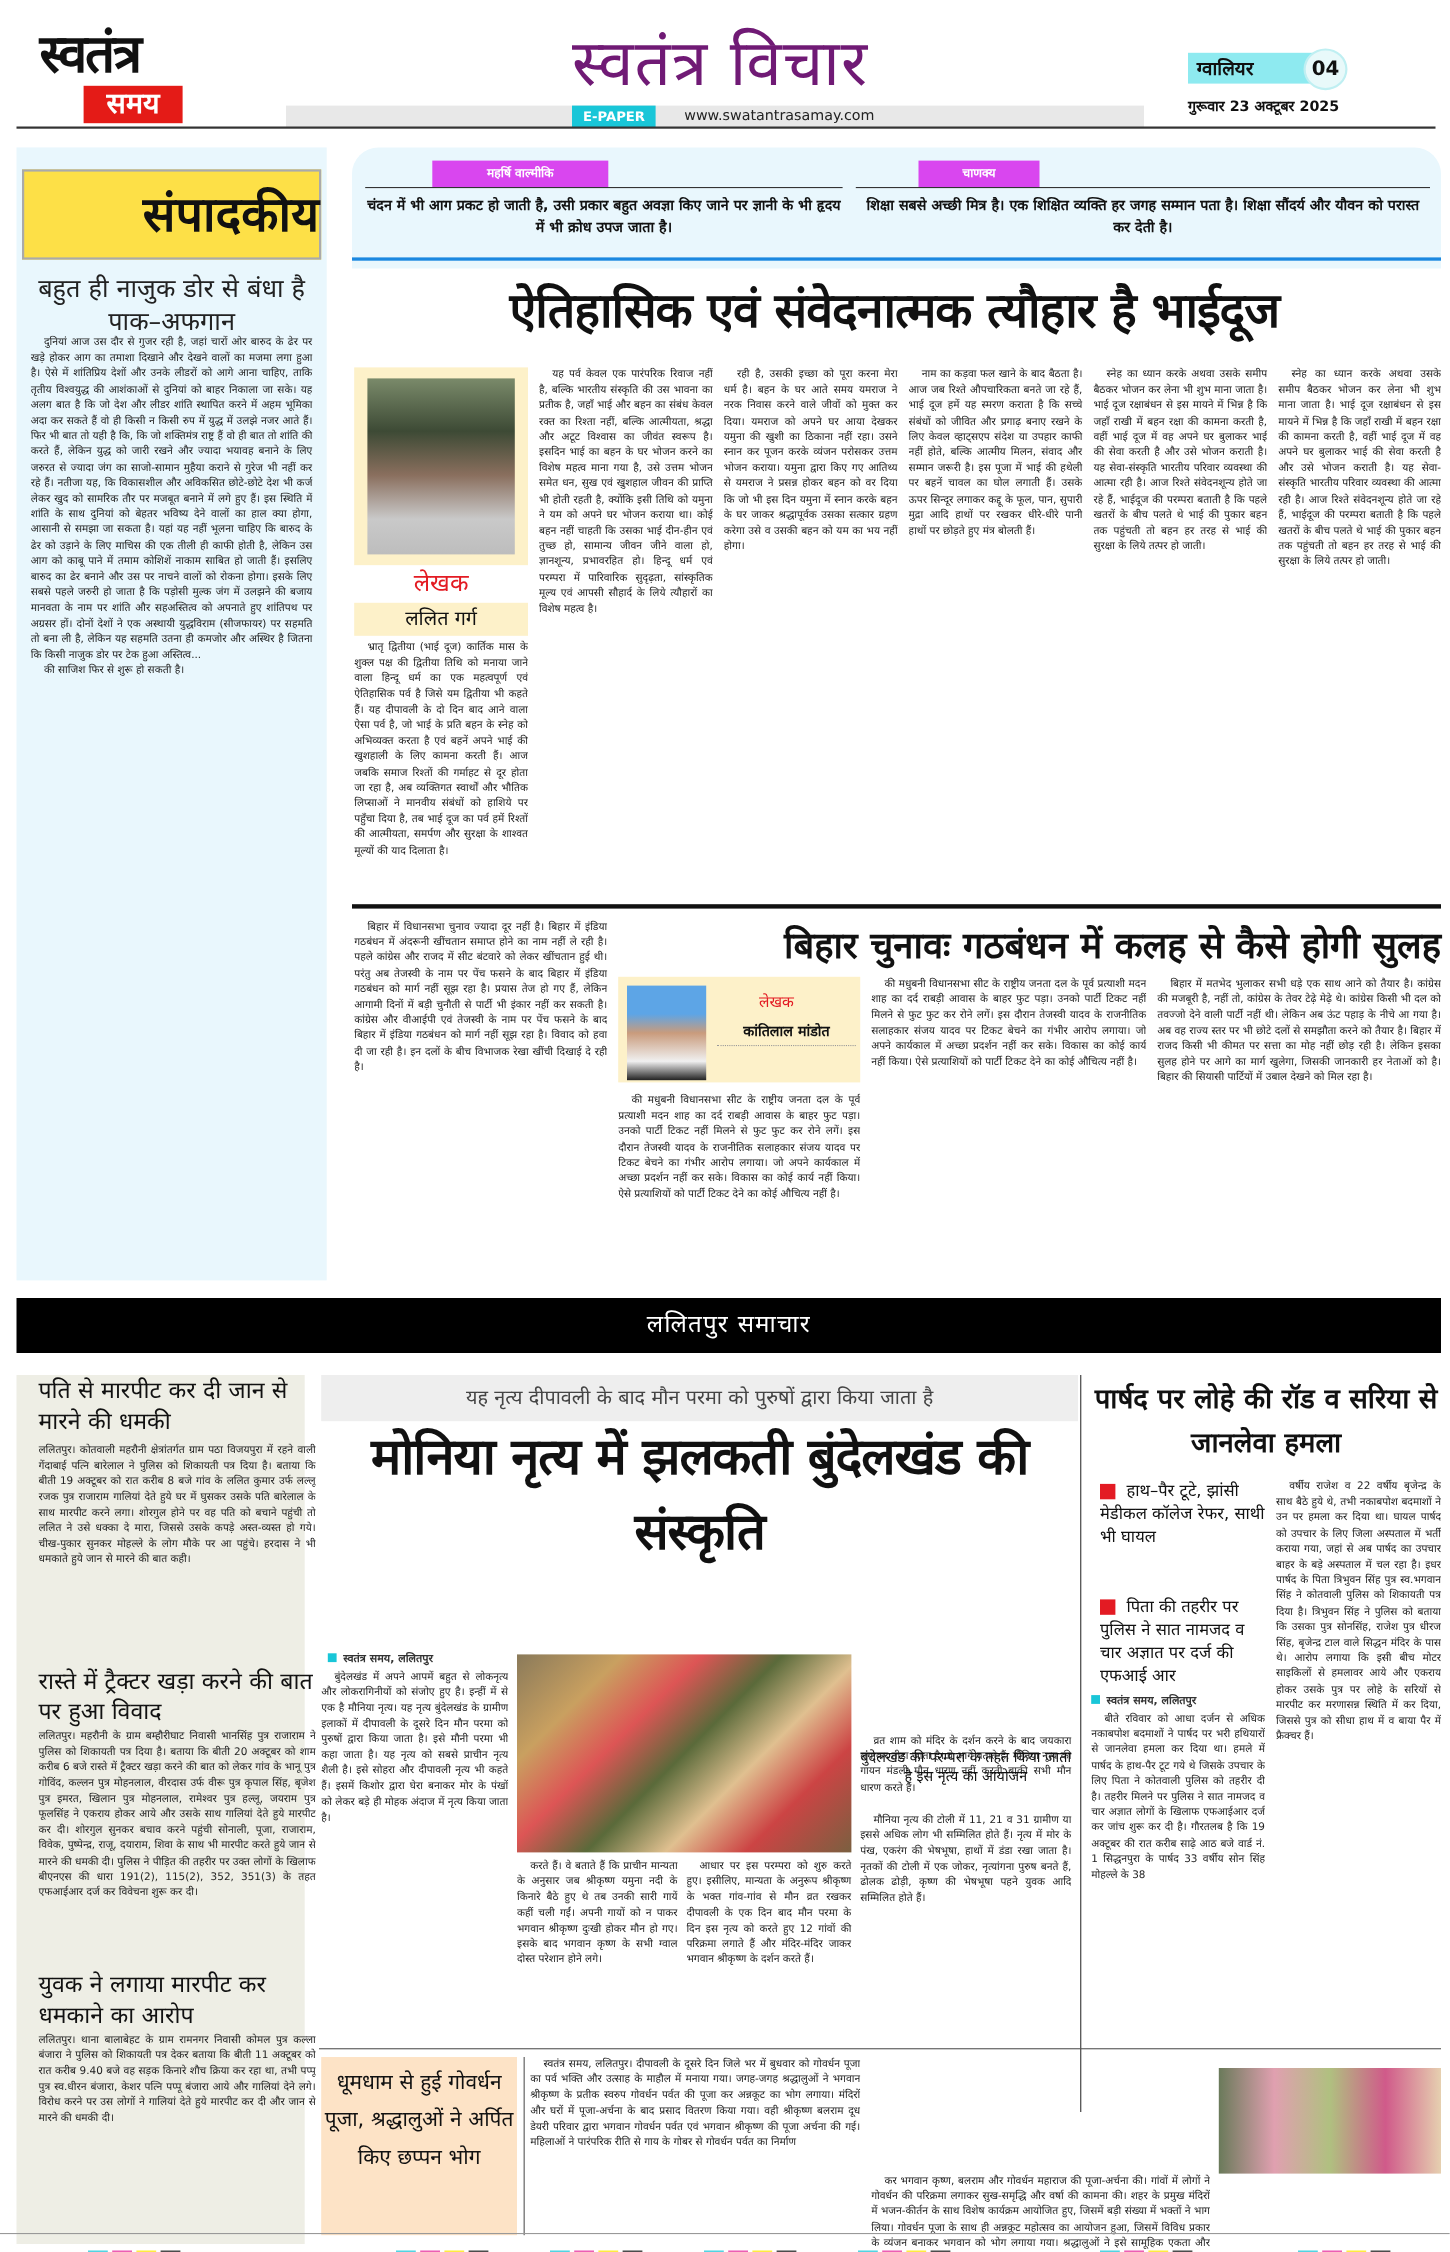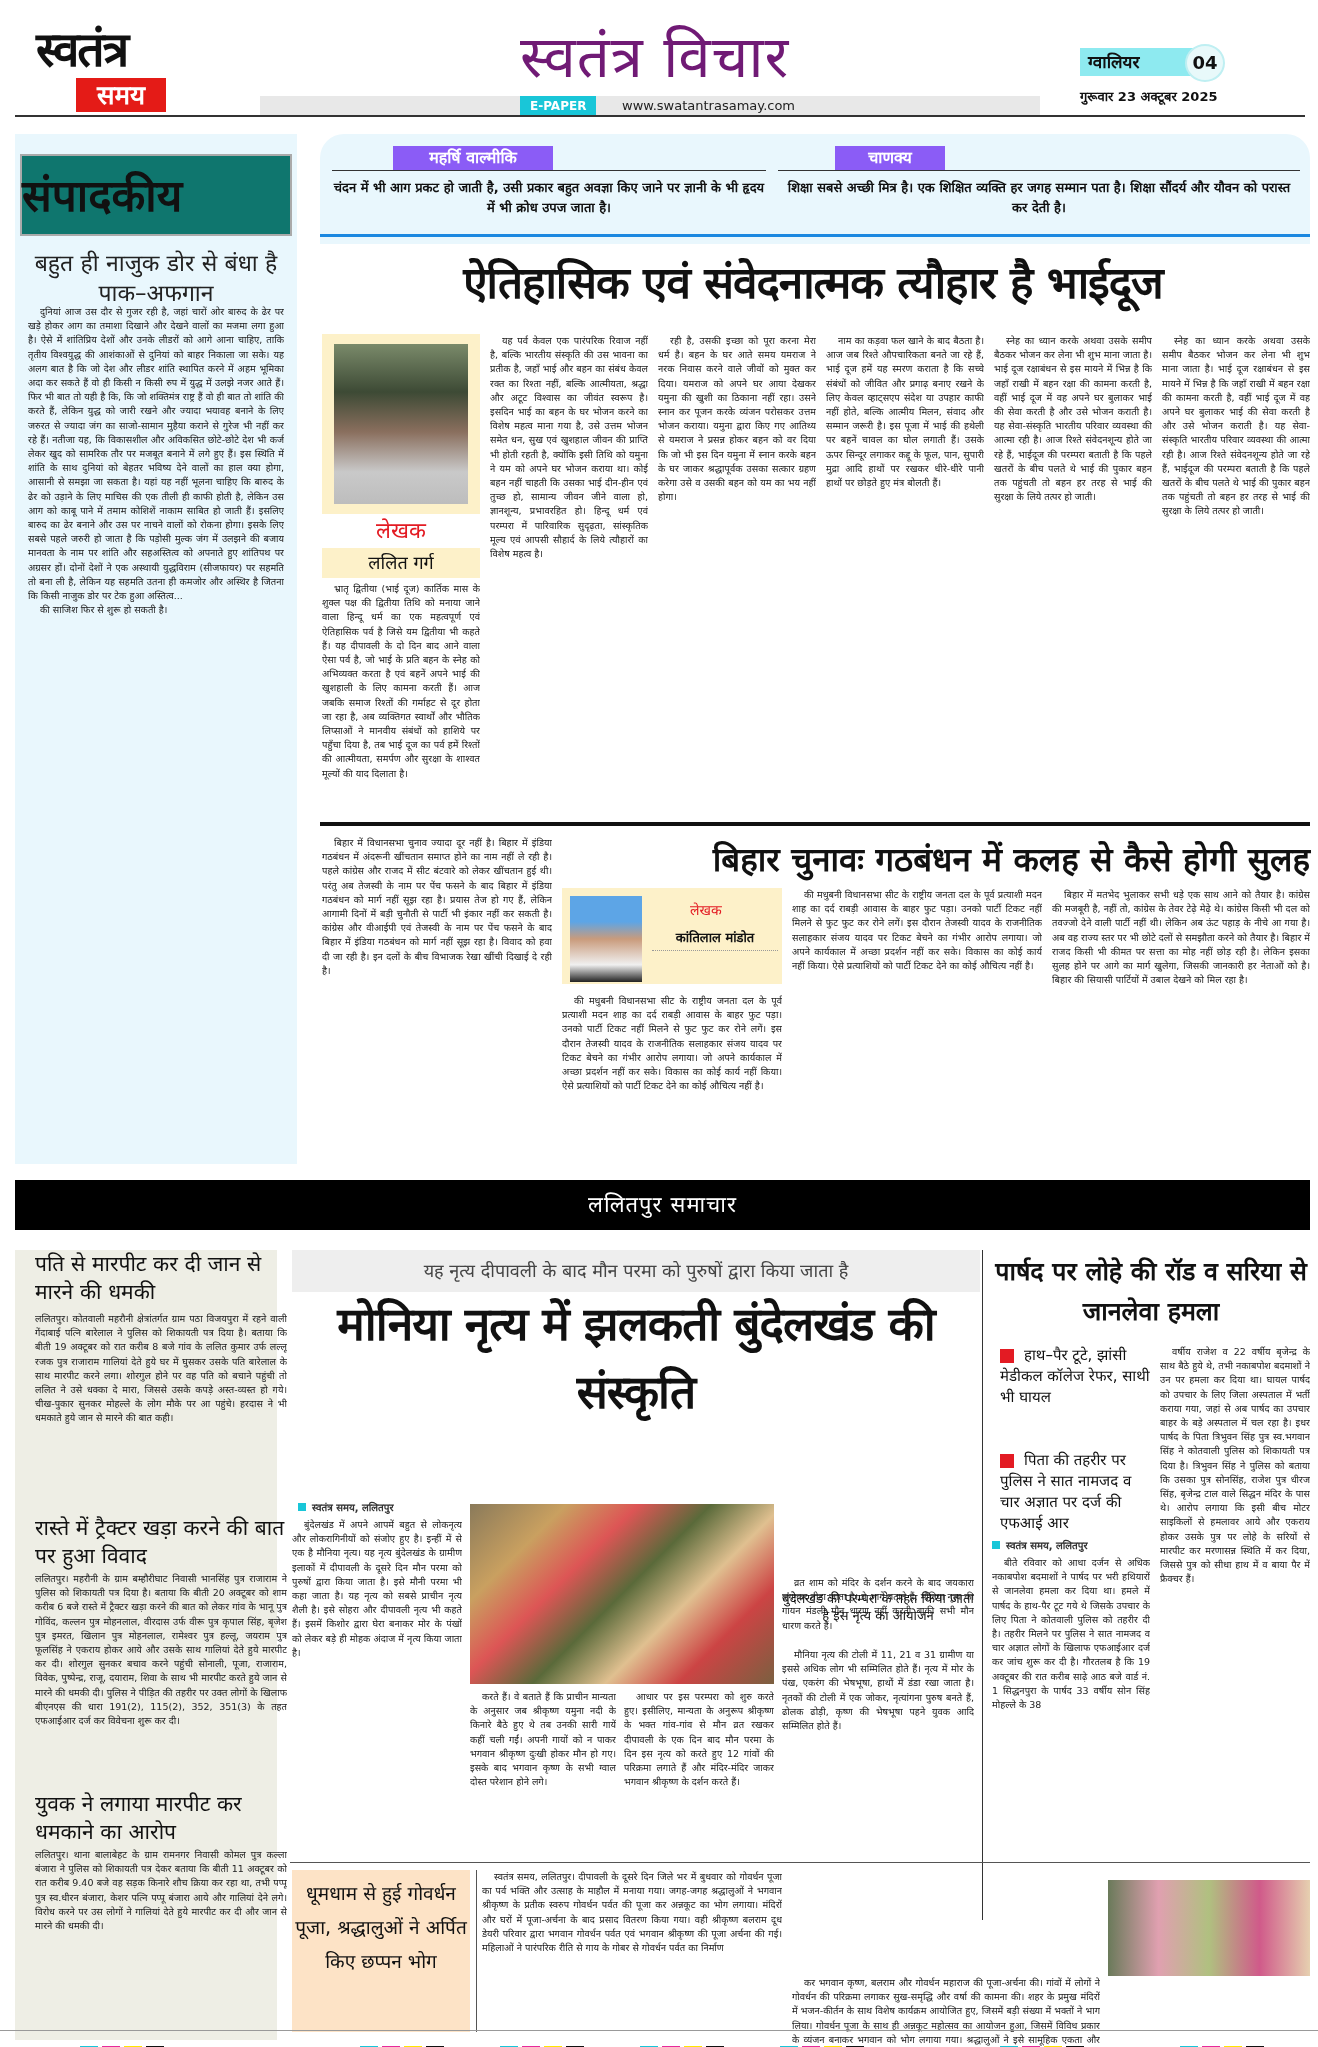--- a/index.html
+++ b/index.html
@@ -14,26 +14,26 @@
 #title{left:520px;top:22px;font-size:58px;color:#701a75;line-height:70px;letter-spacing:1px}
 #url-bar{left:260px;top:96px;width:780px;height:20px;background:#e8e8e8}
 #epaper{left:520px;top:96px;background:#19c6d8;color:#fff;font-size:12px;font-weight:bold;padding:2px 10px;line-height:16px}
 #url{left:622px;top:96px;font-size:13px;color:#222;line-height:20px}
 #city{left:1080px;top:48px;background:#8eeaf0;padding:2px 8px;font-size:17px;font-weight:bold;height:28px;width:122px}
 #pageno{left:1185px;top:44px;width:40px;height:38px;border-radius:50%;background:#e8f9fa;border:2px solid #bfeff2;font-size:18px;font-weight:bold;text-align:center;line-height:34px}
 #date{left:1080px;top:87px;font-size:13px;font-weight:bold}
 #rule{left:15px;top:115px;width:1290px;height:2px;background:#333}
 
 #editorial{left:15px;top:134px;width:218px;height:1030px;background:#e9f7fd}
-#ed-box{left:20px;top:154px;width:272px;height:82px;border:2px solid #aaa;background:#0f766e;font-size:44px;font-weight:bold;text-align:left;line-height:80px}
+#ed-box{left:20px;top:154px;width:272px;height:82px;border:2px solid #aaa;background:#fde047;font-size:44px;font-weight:bold;text-align:right;line-height:80px}
 #ed-head{left:20px;top:248px;width:272px;font-size:23px;text-align:center;line-height:30px;color:#222}
 #ed-body{left:28px;top:305px;width:256px;height:850px}
 
 #quotes{left:320px;top:134px;width:990px;height:110px;background:#e9f7fd;border-radius:24px 24px 0 0}
-.qlabel{background:#8b5cf6;color:#fff;font-weight:bold;font-size:16px;text-align:center;line-height:24px}
+.qlabel{background:#d946ef;color:#fff;font-weight:bold;font-size:11px;text-align:center;line-height:24px}
 .qline{height:1px;background:#333}
 .qtext{font-size:13px;text-align:center;line-height:20px;font-weight:bold}
 #blue-rule{left:320px;top:234px;width:990px;height:3px;background:#1b88e0}
 #main-head{left:318px;top:240px;width:990px;font-size:44px;font-weight:bold;line-height:86px;letter-spacing:-1px;text-align:center}
 
 #author1{left:322px;top:334px;width:158px;height:180px;background:#fdf1c9}
 #author1 .photo{position:absolute;left:12px;top:10px;width:134px;height:160px;background:linear-gradient(180deg,#7a8a6a 0%,#3d4a35 30%,#8a6f5e 55%,#c9c9c9 80%,#bdbdbd 100%)}
 #author1-label{left:322px;top:514px;width:158px;background:#fff;text-align:center;color:#e31b23;font-size:22px;line-height:34px}
 #author1-name{left:322px;top:548px;width:158px;background:#fdf1c9;text-align:center;font-size:18px;line-height:30px}
 

